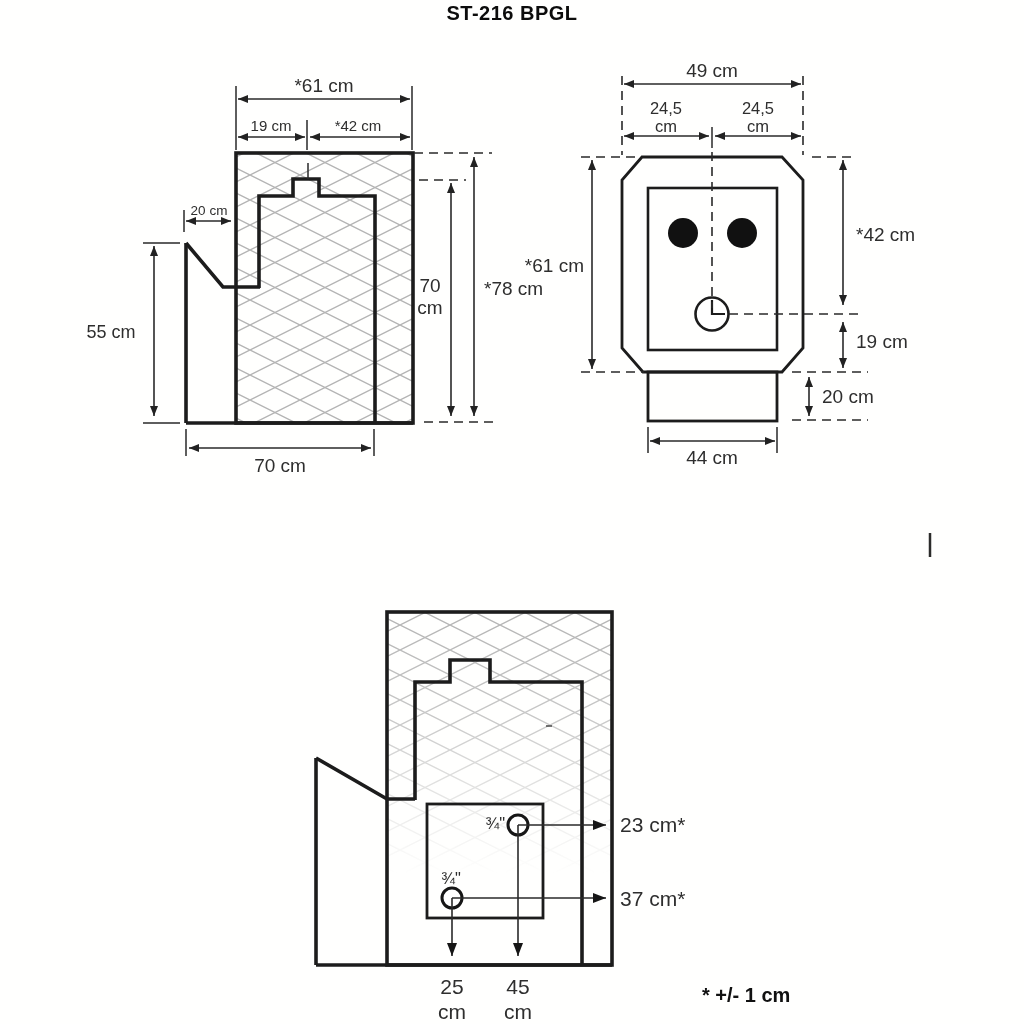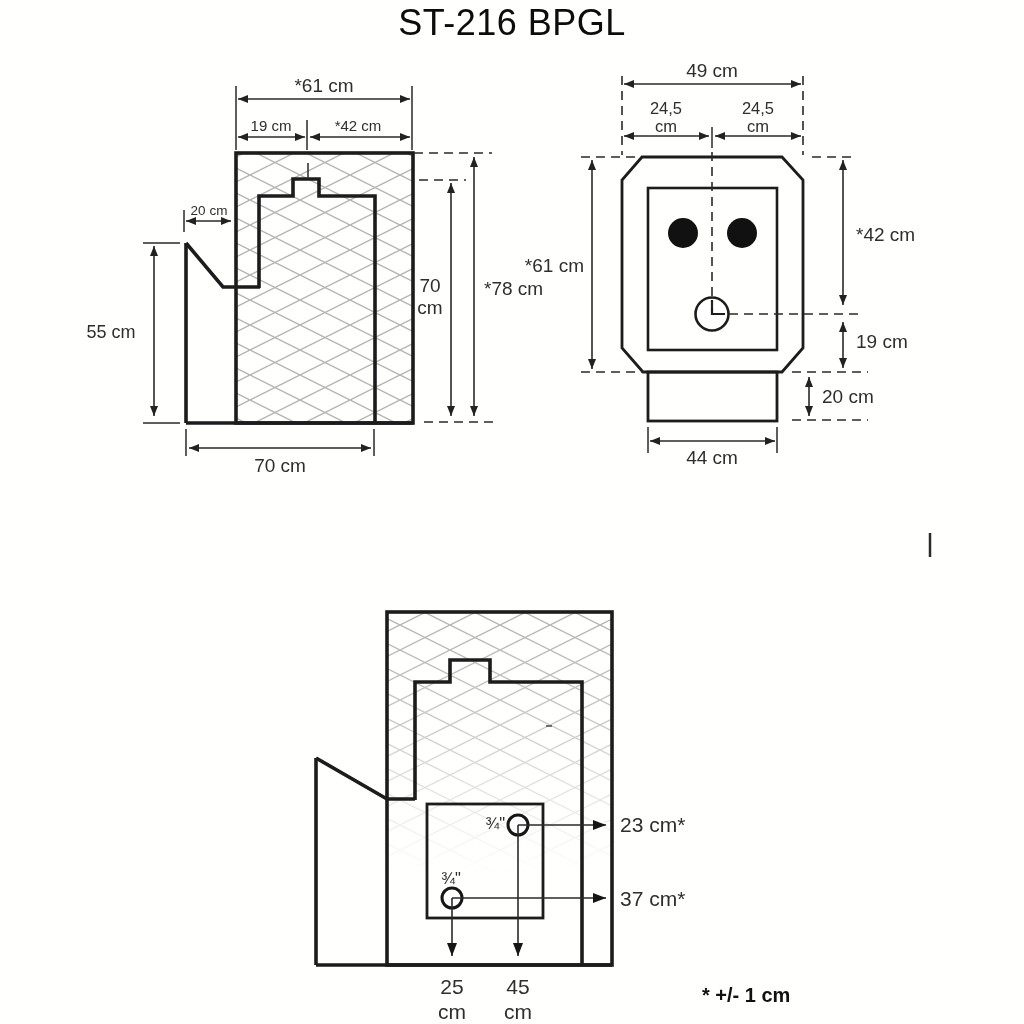--- a/index.html
+++ b/index.html
@@ -1,19 +1,19 @@
 <!DOCTYPE html>
 <html><head>
 <meta charset="utf-8">
 <style>
   html,body{margin:0;padding:0;background:#ffffff;}
   .canvas{position:relative;width:1024px;height:1024px;background:#fffffe;overflow:hidden;
           font-family:"Liberation Sans", sans-serif;}
   .page-title{position:absolute;top:2px;left:0;width:1024px;text-align:center;
-              font-size:36px;font-weight:normal;letter-spacing:.5px;color:#0c0c0c;}
+              font-size:20px;font-weight:bold;letter-spacing:.5px;color:#0c0c0c;}
   svg text{fill:#2e2e2e;font-family:"Liberation Sans", sans-serif;}
   .t19{font-size:19px;} .t15{font-size:15px;} .t13{font-size:13.5px;}
   .t16{font-size:16.5px;} .t17{font-size:18px;} .t21{font-size:21px;}
   .note-text{font-size:20px;font-weight:bold;fill:#111;}
   .thick{stroke:#1c1c1c;stroke-width:3.6;fill:none;stroke-linejoin:miter;}
   .mid{stroke:#1c1c1c;stroke-width:2.8;fill:none;}
   .door{stroke:#1c1c1c;stroke-width:2.6;fill:none;}
   .thin{stroke:#2a2a2a;stroke-width:1.6;fill:none;}
   .ext{stroke:#2a2a2a;stroke-width:1.5;fill:none;}
   .dash{stroke:#2a2a2a;stroke-width:1.6;fill:none;stroke-dasharray:9 6;}

